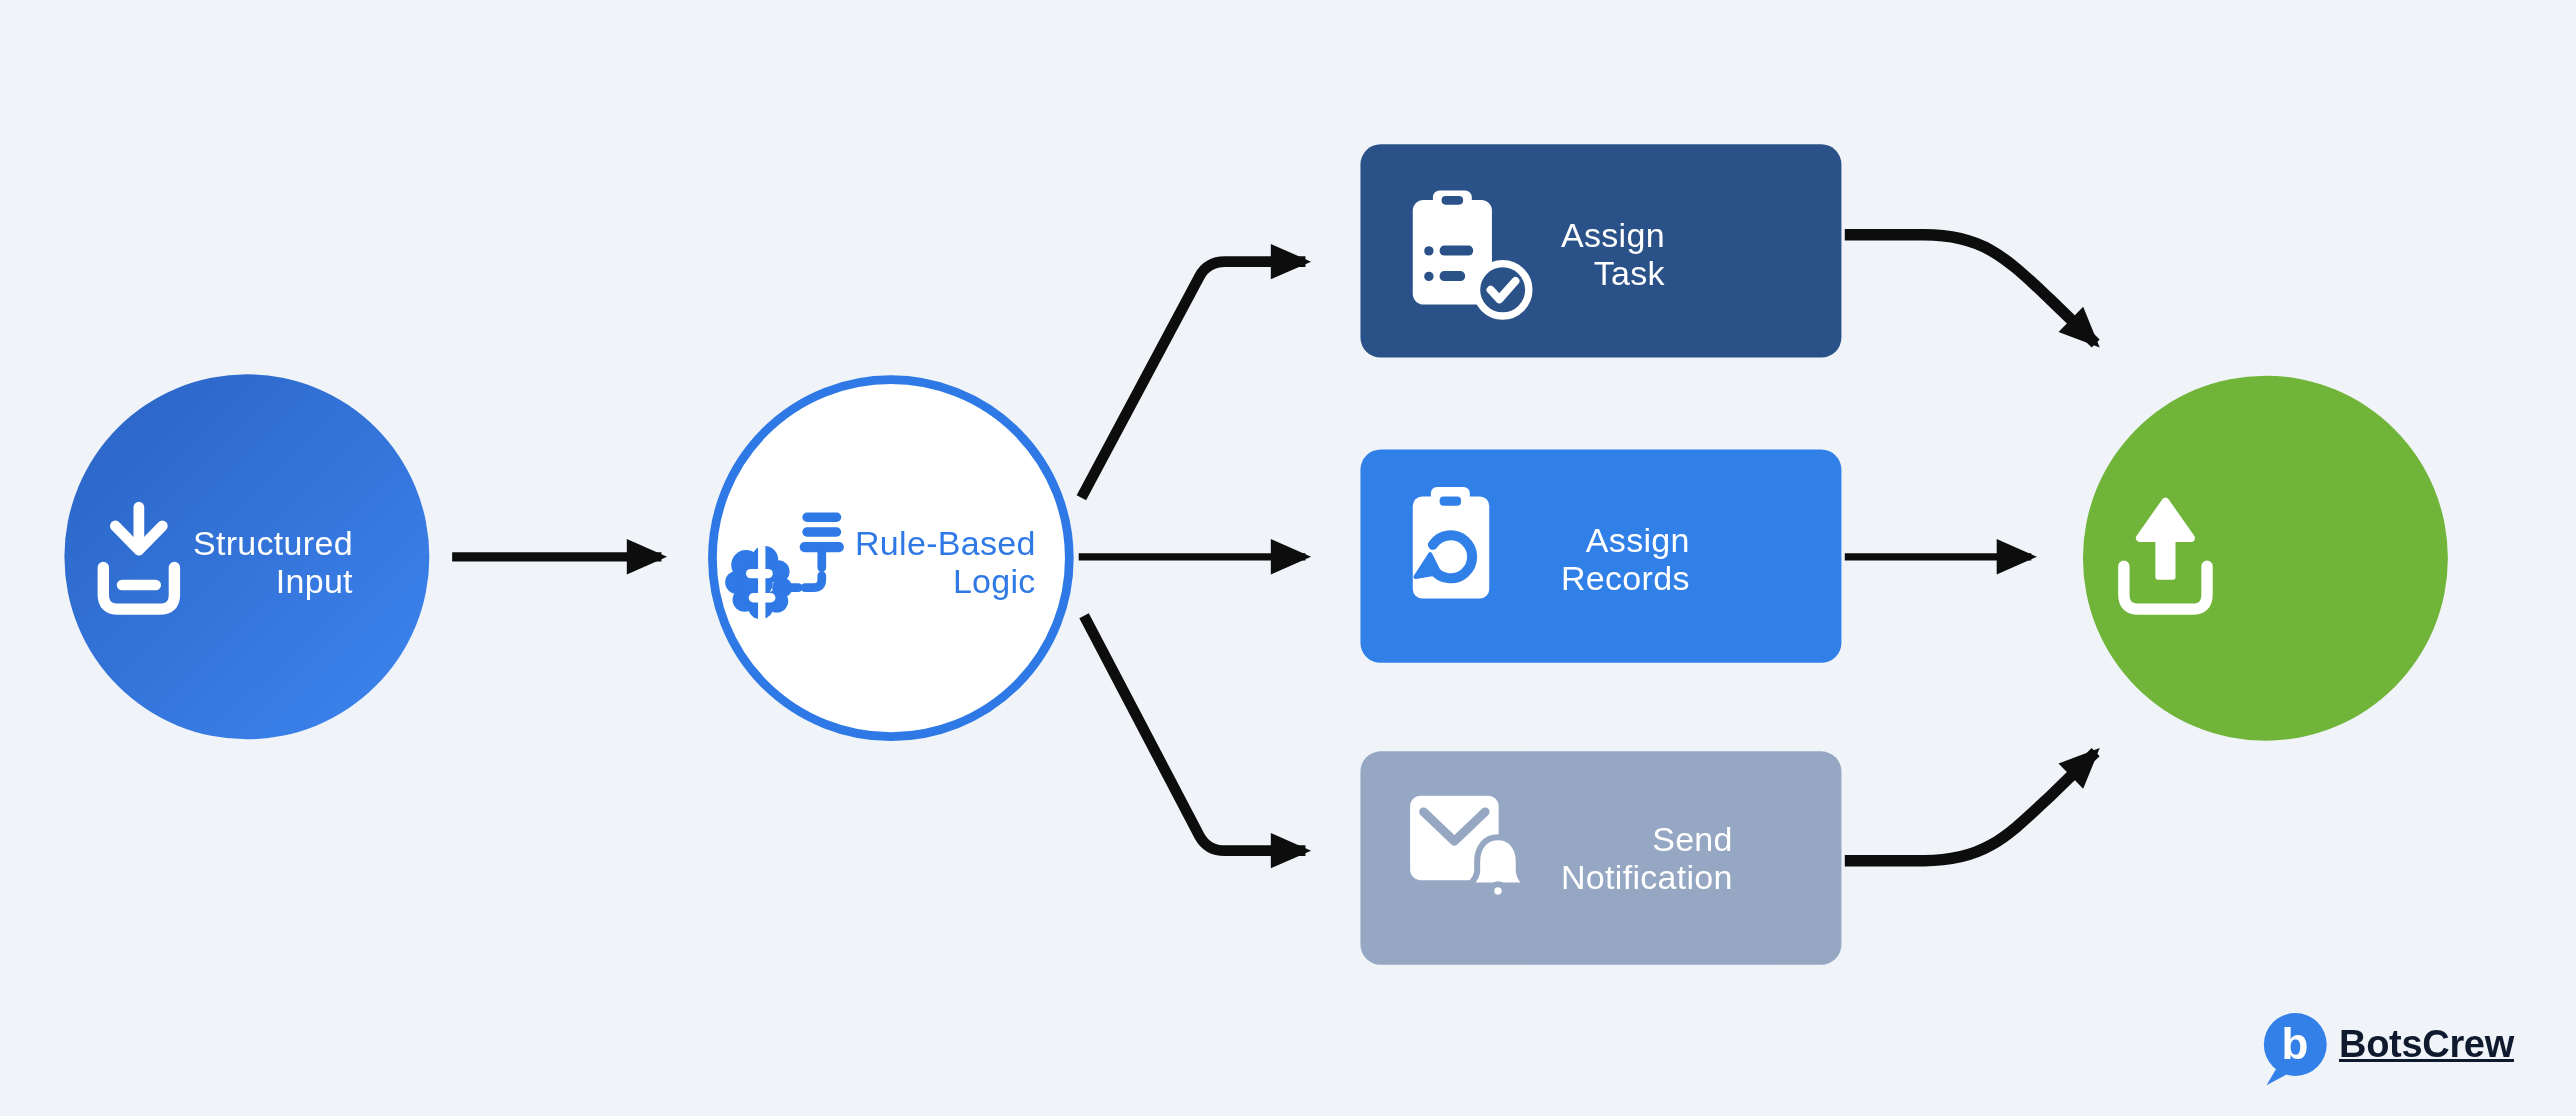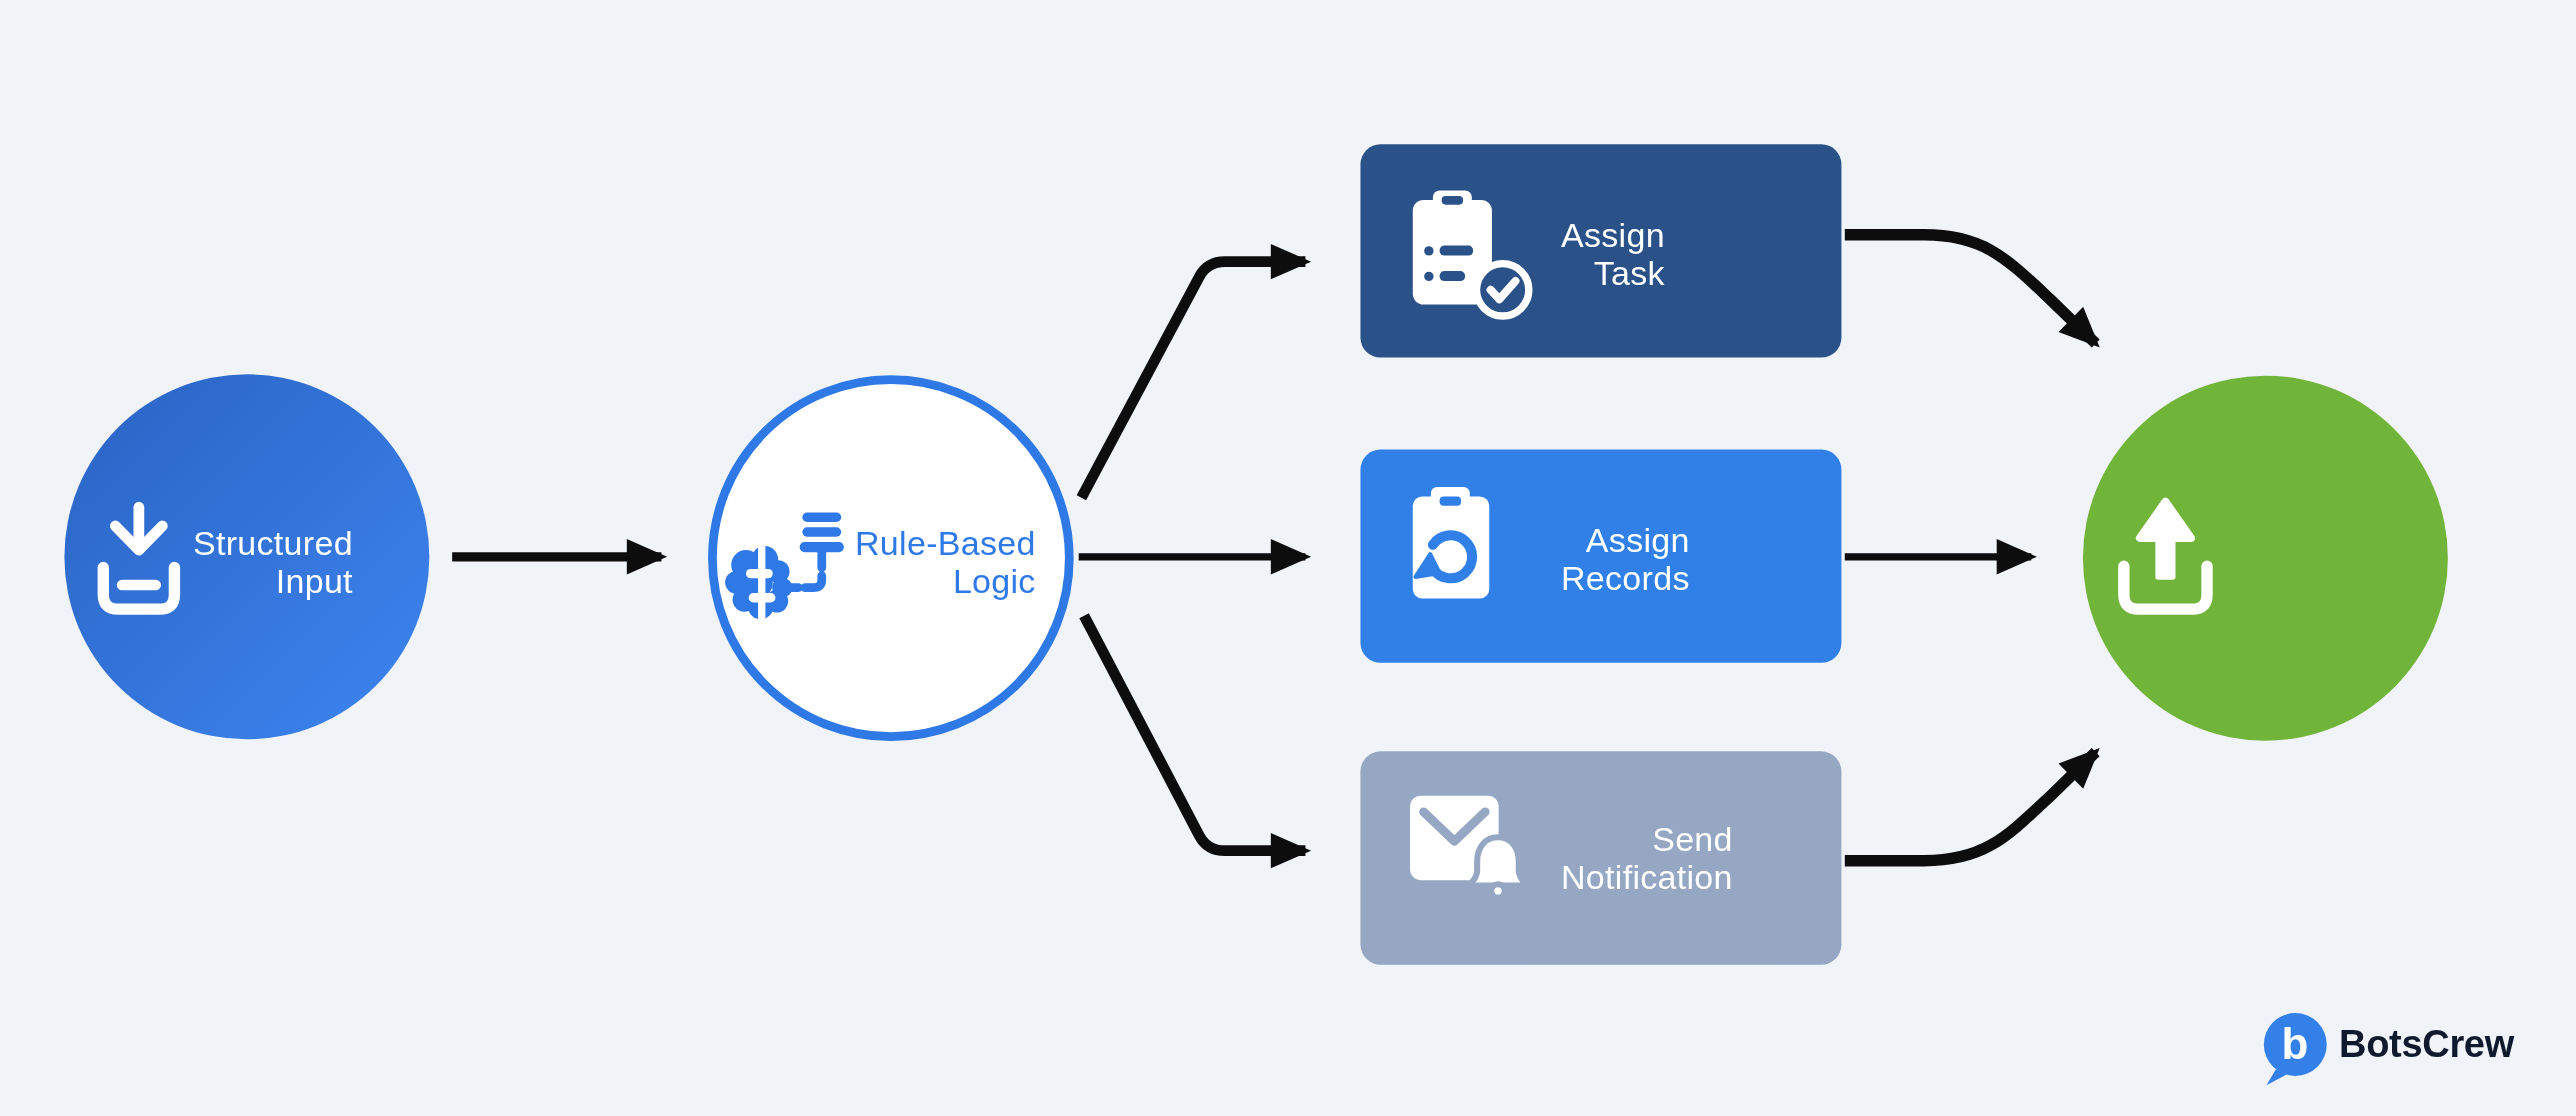--- a/index.html
+++ b/index.html
@@ -20,21 +20,21 @@
   .logo{position:absolute;left:2254px;top:1005px;width:282px;height:87px;}
   .logo svg{position:absolute;left:0;top:0;}
   .logo-mark{
     position:absolute;left:9.4px;top:9.4px;width:63px;height:60px;
     display:flex;align-items:center;justify-content:center;
     color:#ffffff;font-size:44px;font-weight:700;line-height:1;
   }
   .logo-name{
     position:absolute;left:85px;top:17.4px;
     font-size:38px;line-height:44px;font-weight:700;
-    letter-spacing:-0.3px;color:#0f1a2e;
+    letter-spacing:-0.3px;color:#0f1a2e;text-decoration:underline;
   }
 </style>
 </head>
 <body>
 
 <div class="canvas">
 
   <svg class="scene" width="2576" height="1117" viewBox="0 0 3840 1665">
     <defs>
       <linearGradient id="gradInput" x1="0" y1="0" x2="1" y2="1">

